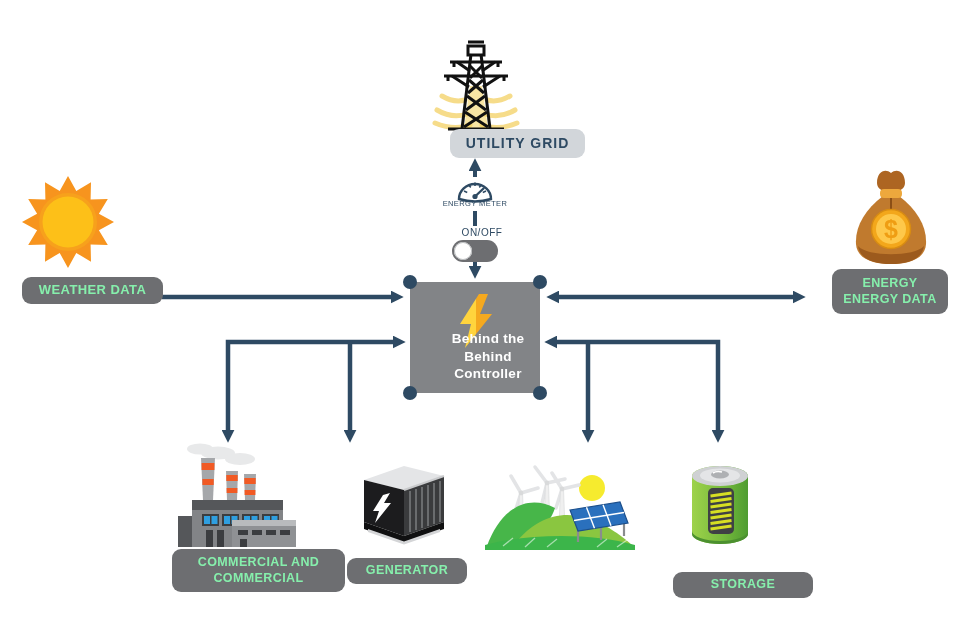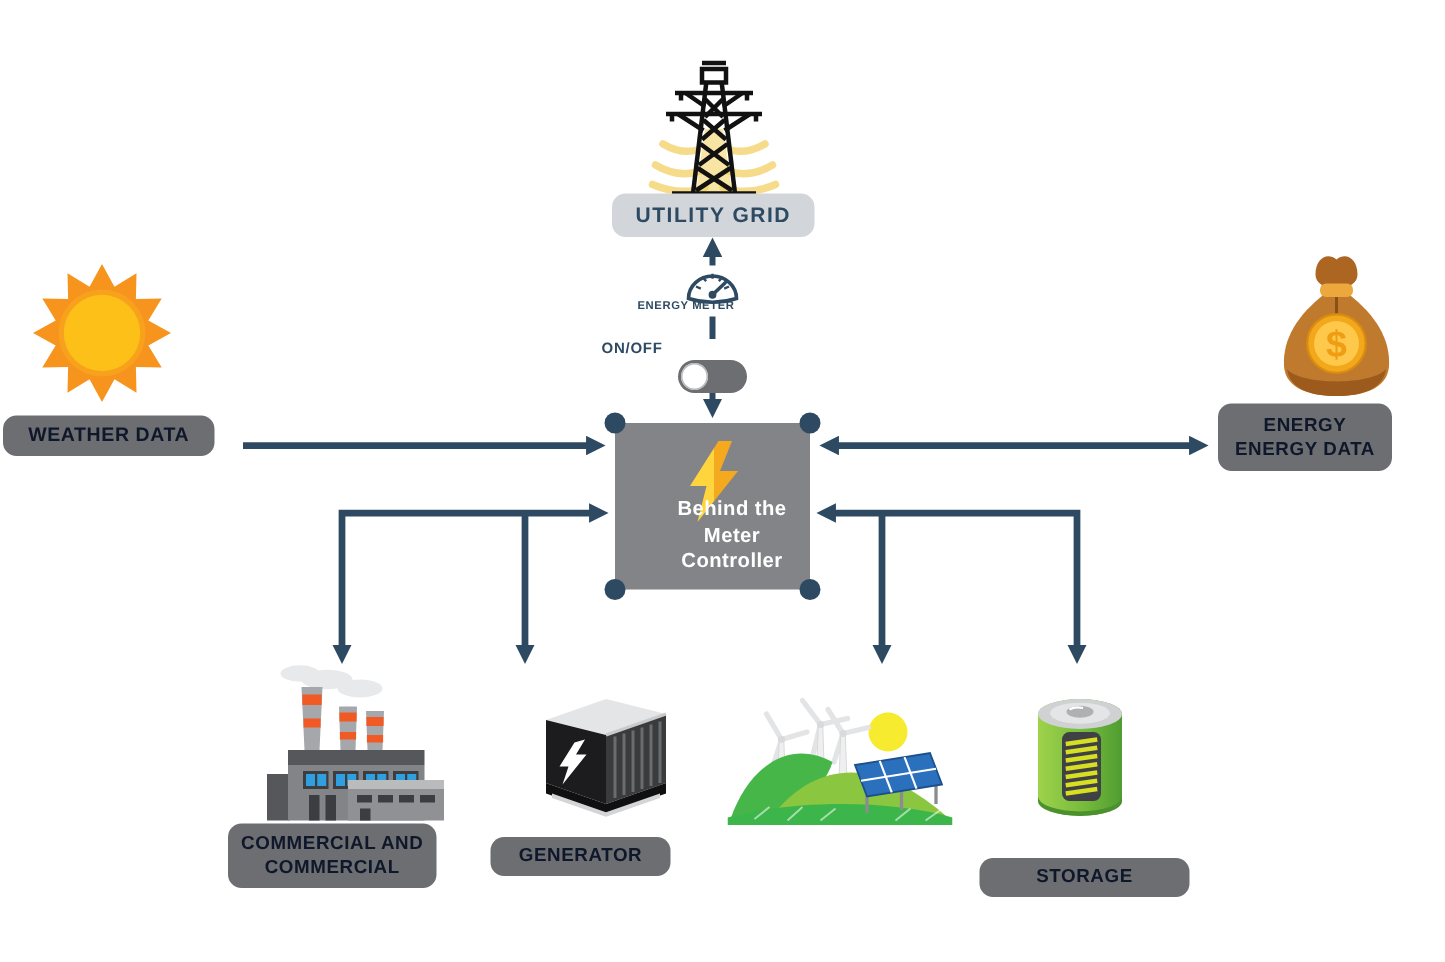--- a/index.html
+++ b/index.html
@@ -5,24 +5,24 @@
   html,body{margin:0;padding:0;background:#fff;}
   .canvas{position:relative;width:963px;height:641px;background:#ffffff;overflow:hidden;
           font-family:"Liberation Sans",sans-serif;}
   .abs{position:absolute;}
   svg{display:block;}
 
   
   .pill{position:absolute;border-radius:9px;display:flex;flex-direction:column;
         align-items:center;justify-content:center;text-align:center;
         font-weight:700;letter-spacing:.4px;line-height:1.25;}
-  .pill.dark{background:#6d6e71;color:#0f172a;font-size:12.5px;}
-  .pill.light{background:#d2d6da;color:#2e4a63;font-size:14px;letter-spacing:1px;}
-
-  .navy-cap{position:absolute;color:#2e4a63;font-weight:700;}
+  .pill.dark{background:#6d6e71;color:#86efac;font-size:12.5px;margin-left:20px;}
+  .pill.light{background:#d2d6da;color:#2e4a63;font-size:14px;letter-spacing:1px;margin-left:42px;}
+
+  .navy-cap{position:absolute;color:#2e4a63;font-weight:400;text-align:center;}
 
   
   .controller{position:absolute;left:410px;top:282px;width:130px;height:111px;background:#828487;}
   .cdot{position:absolute;width:14px;height:14px;border-radius:50%;background:#2e4a63;}
   .ctext{position:absolute;left:0;right:0;bottom:10px;text-align:center;color:#ffffff;
          font-weight:700;font-size:13.5px;line-height:1.3;letter-spacing:.3px;}
   .ctext span{display:block;padding-left:26px;}
 
   
   .toggle{position:absolute;left:452px;top:240px;width:46px;height:22px;background:#6d6e71;
@@ -114,42 +114,42 @@
         <path d="M19 7.5 v3.4"></path>
         <path d="M25.5 10 l-2.3 2.4"></path>
         <path d="M30 16 l-3.2 1.4"></path>
       </g>
       <path d="M19 21.5 L27.5 13.5" stroke="#2e4a63" stroke-width="2.4" stroke-linecap="round"></path>
       <circle cx="19" cy="21.5" r="2.6" fill="#2e4a63"></circle>
     </svg>
   </div>
   <div class="navy-cap" style="left:425px;top:199px;width:100px;font-size:7.5px;letter-spacing:.4px">ENERGY METER</div>
 
-  <div class="navy-cap" style="left:401px;top:227px;width:100px;font-size:10px;letter-spacing:.5px">ON/OFF</div>
+  <div class="navy-cap" style="left:432px;top:227px;width:100px;font-size:10px;letter-spacing:.5px">ON/OFF</div>
   <div class="toggle">
     <div class="knob"></div>
   </div>
 
   <div class="controller">
     <div class="cdot" style="left:-7px;top:-7px"></div>
     <div class="cdot" style="right:-7px;top:-7px"></div>
     <div class="cdot" style="left:-7px;bottom:-7px"></div>
     <div class="cdot" style="right:-7px;bottom:-7px"></div>
     <svg class="abs" style="left:48px;top:12px" width="36" height="54" viewBox="0 0 36 54">
       <defs>
         <linearGradient id="boltG" x1="0" y1="0" x2="1" y2="0">
           <stop offset="0.5" stop-color="#ffd43d"></stop>
           <stop offset="0.5" stop-color="#f5a91f"></stop>
         </linearGradient>
       </defs>
       <path d="M21 0 L2 30 H13 L7 54 L34 20 H22 L30 0 Z" fill="url(#boltG)"></path>
     </svg>
     <div class="ctext">
       <span>Behind the</span>
-      <span>Meter Controller</span>
+      <span>Behind Controller</span>
     </div>
   </div>
 
   <div class="abs" style="left:18px;top:172px">
     <svg width="100" height="100" viewBox="0 0 100 100">
       <polygon fill="#f7941e" points="96,50 80.9,58.3 89.8,73 72.6,72.6 73,89.8 58.3,80.9 50,96 41.7,80.9 27,89.8 27.4,72.6 10.2,73 19.1,58.3 4,50 19.1,41.7 10.2,27 27.4,27.4 27,10.2 41.7,19.1 50,4 58.3,19.1 73,10.2 72.6,27.4 89.8,27 80.9,41.7"></polygon>
       <circle cx="50" cy="50" r="29" fill="#f7a11c"></circle>
       <circle cx="50" cy="50" r="25.5" fill="#fdc018"></circle>
     </svg>
   </div>
@@ -217,21 +217,21 @@
       <rect x="62" y="82" width="64" height="6" fill="#b9bbbd"></rect>
       <g fill="#3b3d40">
         <rect x="68" y="92" width="10" height="5"></rect>
         <rect x="82" y="92" width="10" height="5"></rect>
         <rect x="96" y="92" width="10" height="5"></rect>
         <rect x="110" y="92" width="10" height="5"></rect>
         <rect x="70" y="101" width="7" height="8"></rect>
       </g>
     </svg>
   </div>
-  <div class="pill dark" style="left:152px;top:549px;width:139px;height:43px">
+  <div class="pill dark" style="left:152px;top:549px;width:173px;height:43px">
     <span>COMMERCIAL AND</span>
     <span>COMMERCIAL</span>
   </div>
 
   <div class="abs" style="left:352px;top:458px">
     <svg width="96" height="88" viewBox="0 0 96 88">
       <polygon points="12,22 52,8 92,18 52,32" fill="#e4e5e7"></polygon>
       <polygon points="12,22 52,32 52,78 12,64" fill="#1c1c1e"></polygon>
       <polygon points="52,32 92,18 92,64 52,78" fill="#3a3b3d"></polygon>
       <polyline points="52,32 92,18" fill="none" stroke="#c9cacc" stroke-width="2"></polyline>

